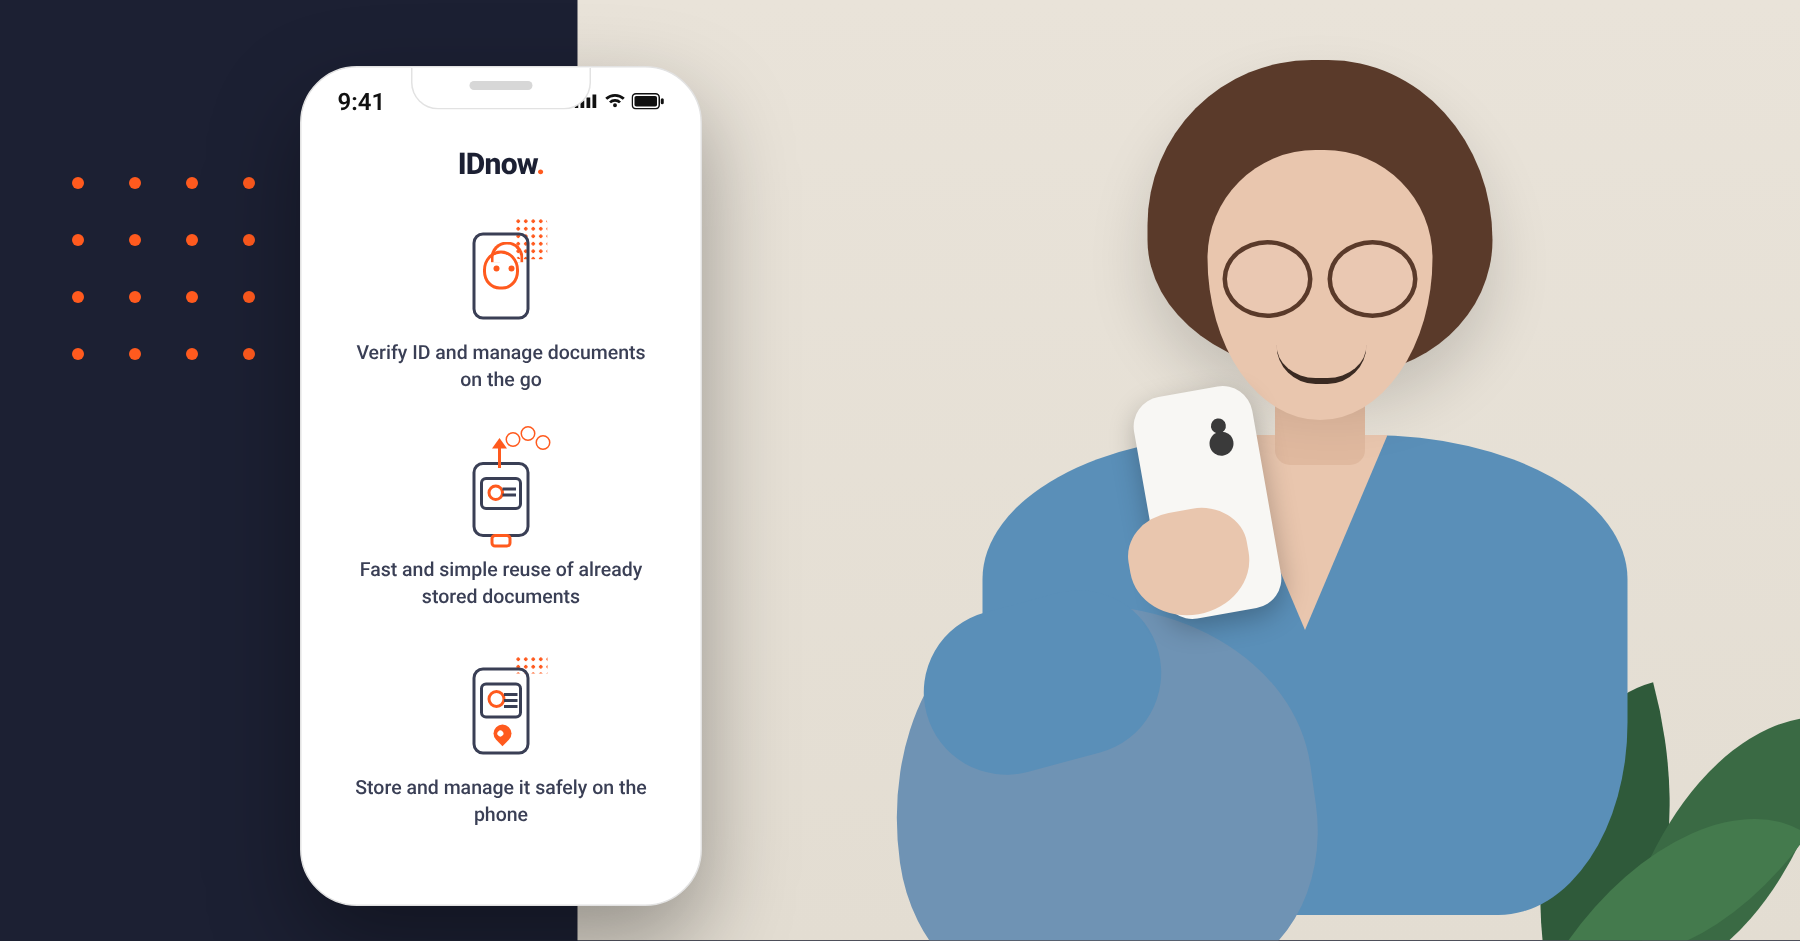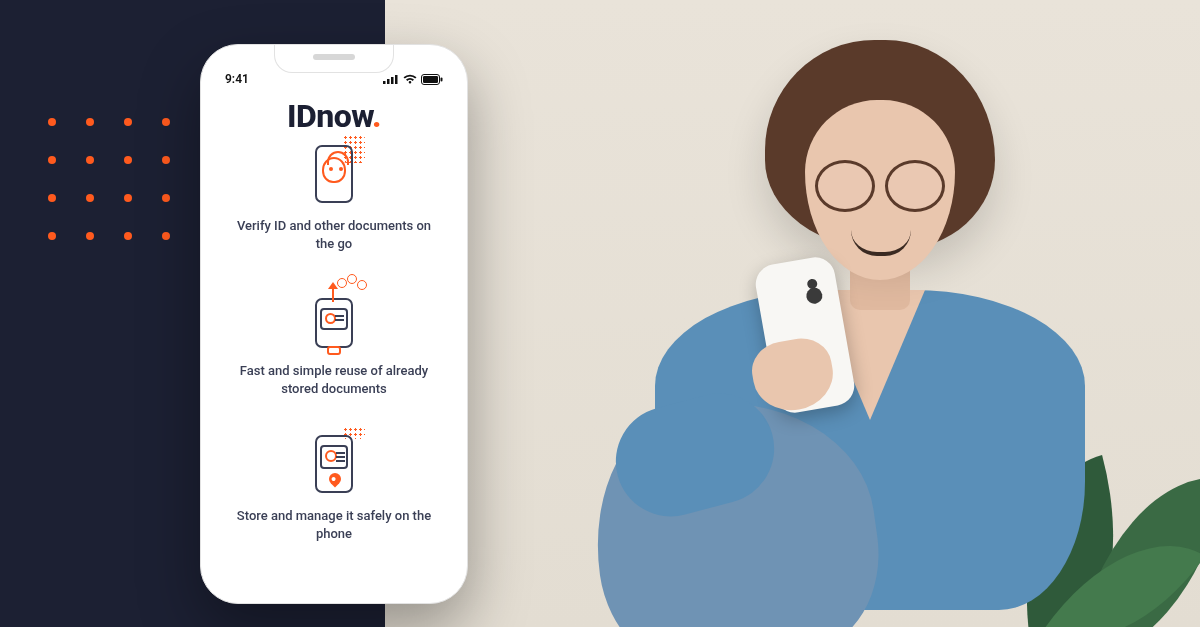--- a/index.html
+++ b/index.html
@@ -203,48 +203,49 @@
     position:absolute;
     left:50%; top:9px;
     width:42px; height:6px;
     background:#d7d7d7;
     border-radius:3px;
     transform:translateX(-50%);
   }
 
   .statusbar {
     position: absolute;
-    top: 24px; left: 0; right: 0;
+    top: 12px; left: 0; right: 0;
     height: 20px;
     display: flex;
     justify-content: space-between;
     align-items: center;
     padding: 0 24px;
-    font-size: 12px;
+    font-size: 16px;
     font-weight: 600;
     color: #111;
     z-index: 2;
   }
   .status-icons { display:flex; gap:4px; align-items:center; }
   .status-icons svg { display:block; }
 
   .screen {
     position: absolute;
     top: 44px; left: 0; right: 0; bottom: 0;
     padding: 8px 22px 18px;
     display: flex;
     flex-direction: column;
     align-items: center;
   }
 
   .brand {
-    font-size: 32px;
+    font-size: 20px;
     font-weight: 800;
     letter-spacing: -0.5px;
     color: #1c2033;
+    margin-bottom: 24px;
   }
   .brand .dot { color: #ff5a1e; }
 
   .feature {
     display: flex;
     flex-direction: column;
     align-items: center;
     text-align: center;
     margin-bottom: 28px;
   }
@@ -430,21 +431,21 @@
     <div class="brand">
       <span>IDnow</span><span class="dot">.</span>
     </div>
 
     <div class="feature">
       <div class="feature-icon ic1">
         <div class="mini-deco"></div>
         <div class="mini-phone"></div>
         <div class="face-ic"></div>
       </div>
-      <div class="feature-label">Verify ID and other documents on the go</div>
+      <div class="feature-label">Verify ID and manage documents on the go</div>
     </div>
 
     <div class="feature">
       <div class="feature-icon ic3">
         <div class="bubbles">
             <span></span>
             <span></span>
             <span></span>
           </div>
         <div class="mini-phone"></div>

